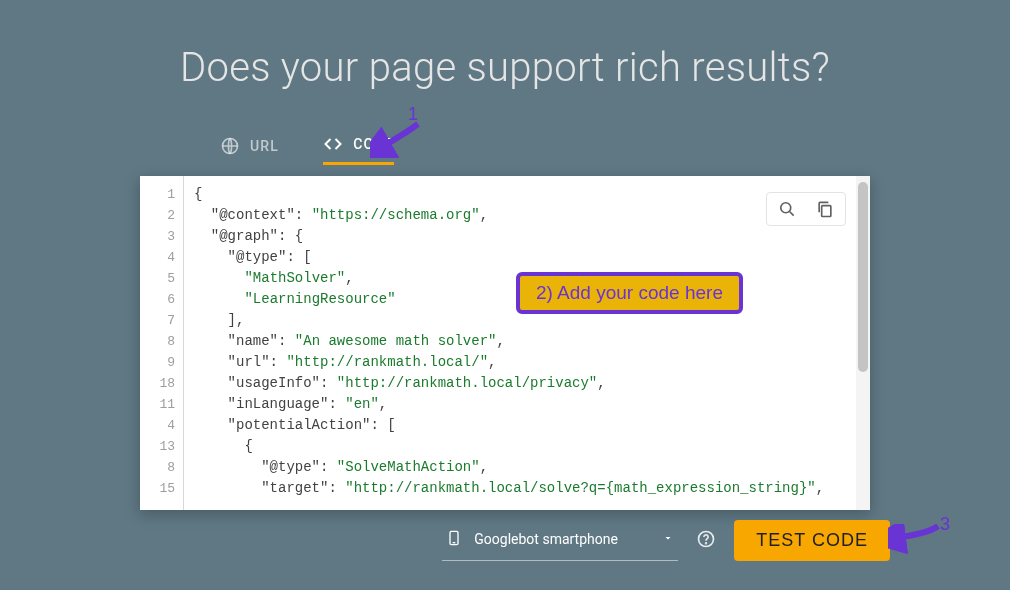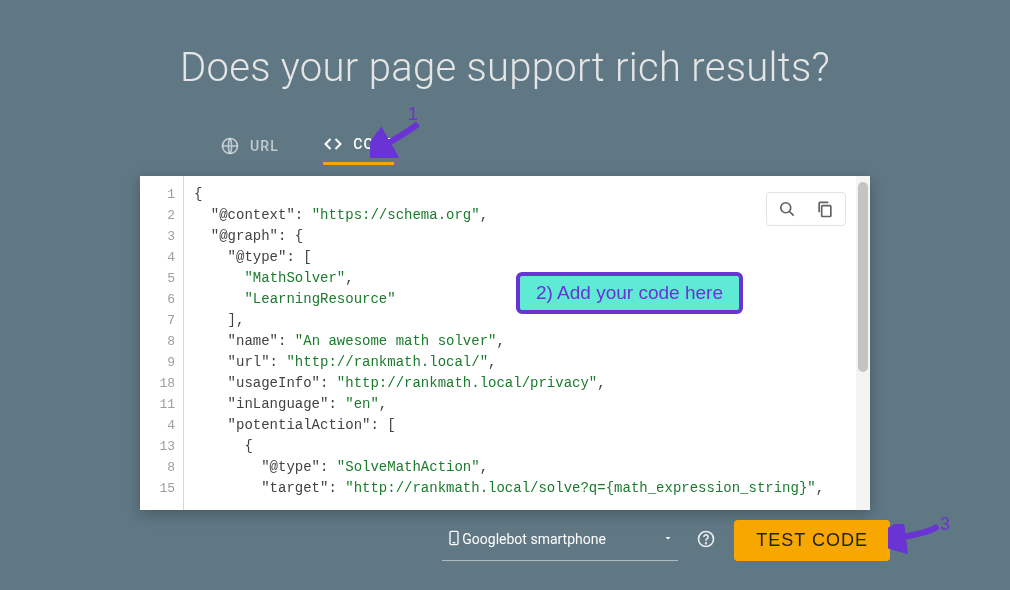--- a/index.html
+++ b/index.html
@@ -113,20 +113,21 @@
     top: 520px;
     display: flex;
     align-items: center;
     justify-content: flex-end;
     gap: 18px;
     padding-right: 120px;
   }
   .crawler-select {
     display: flex;
     align-items: center;
+    gap: 12px;
     color: #ffffff;
     font-size: 14px;
     border-bottom: 1px solid rgba(255,255,255,0.5);
     padding: 6px 4px 8px 4px;
     cursor: pointer;
     min-width: 236px;
   }
   .crawler-select .spacer { flex: 1; }
   .help-circle {
     color: rgba(255,255,255,0.85);
@@ -147,21 +148,21 @@
   
   .annot { position: absolute; color: #6a33d4; font-family: Arial, sans-serif; pointer-events: none; }
   .annot .num { font-size: 18px; font-weight: 400; }
   .callout-box {
     position: absolute;
     border: 4px solid #6a33d4;
     border-radius: 6px;
     color: #6a33d4;
     font-size: 19px;
     padding: 6px 16px;
-    background: #5eead4;
+    background: #eab308;
     font-family: Arial, sans-serif;
   }
   .arrow-svg { position:absolute; }
 </style>
 </head>
 <body>
 
 <div class="title">Does your page support rich results?</div>
 
 <div class="tabs">

